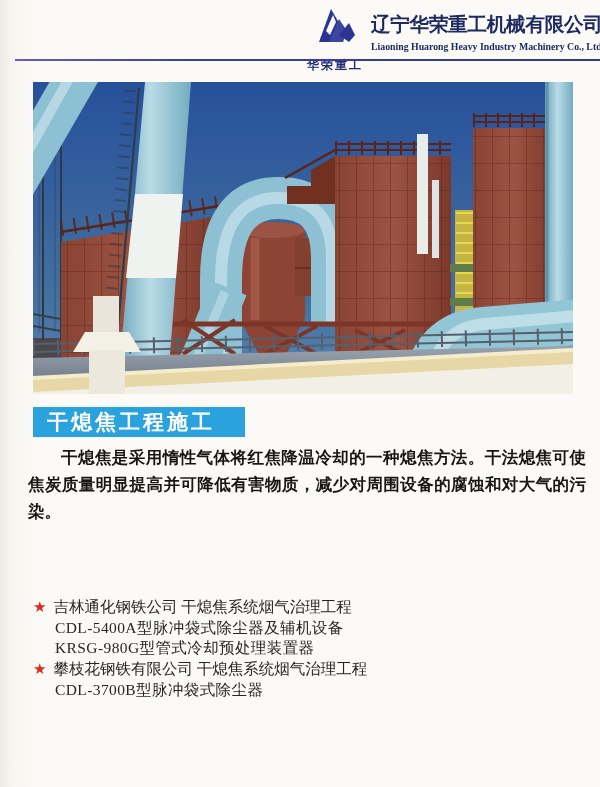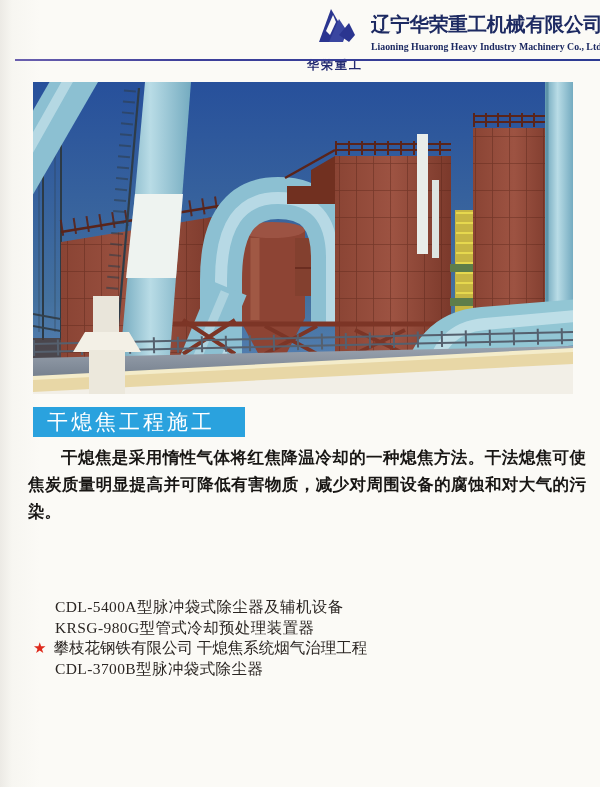--- a/index.html
+++ b/index.html
@@ -15,21 +15,21 @@
   .company-zh{font-size:19.5px;font-weight:bold;color:#1d2a62;letter-spacing:-0.2px;white-space:nowrap;margin-top:6px;}
   .company-en{font-size:9.8px;font-weight:bold;color:#1d2a62;white-space:nowrap;margin-top:3px;}
   .divider{position:absolute;left:15px;top:59px;width:585px;height:2px;background:linear-gradient(90deg,#6a5fae 0,#3d3f9a 30%,#2c3a92 100%);}
 
   
   .photo{position:absolute;left:33px;top:82px;width:540px;height:312px;margin:0;background:#3a6bad;}
   .photo svg{display:block;}
 
   
   .banner{position:absolute;left:33px;top:407px;width:198px;height:30px;background:#2aa2de;color:#ffffff;
-    font-family:"Liberation Sans","DejaVu Sans",sans-serif;font-weight:normal;font-size:21px;letter-spacing:3px;
+    font-family:"Liberation Sans","DejaVu Sans",sans-serif;font-weight:bold;font-size:21px;letter-spacing:3px;
     line-height:30px;padding-left:14px;}
 
   
   .paras{position:absolute;left:28px;top:444px;width:558px;font-size:16.5px;line-height:27px;
     font-weight:bold;color:#181614;text-align:justify;}
   .paras p{margin:0;text-indent:2em;}
 
   
   .projects{position:absolute;left:33px;top:597px;width:540px;list-style:none;margin:0;padding:0;
     font-size:15.5px;line-height:20.7px;color:#2a2522;}
@@ -170,20 +170,21 @@
   <div class="banner">
     <span>干熄焦工程施工</span>
   </div>
 
   <div class="paras">
     <p>干熄焦是采用惰性气体将红焦降温冷却的一种熄焦方法。干法熄焦可使焦炭质量明显提高并可降低有害物质，减少对周围设备的腐蚀和对大气的污染。</p>
   </div>
 
   <ul class="projects">
     <li>
+      <div class="proj-title"><span class="star">★</span><span>吉林通化钢铁公司 干熄焦系统烟气治理工程</span></div>
       <div class="sub">CDL-5400A型脉冲袋式除尘器及辅机设备</div>
       <div class="sub">KRSG-980G型管式冷却预处理装置器</div>
     </li>
     <li>
     </li>
     <li>
       <div class="proj-title"><span class="star">★</span><span>攀枝花钢铁有限公司 干熄焦系统烟气治理工程</span></div>
       <div class="sub">CDL-3700B型脉冲袋式除尘器</div>
     </li>
   </ul>

